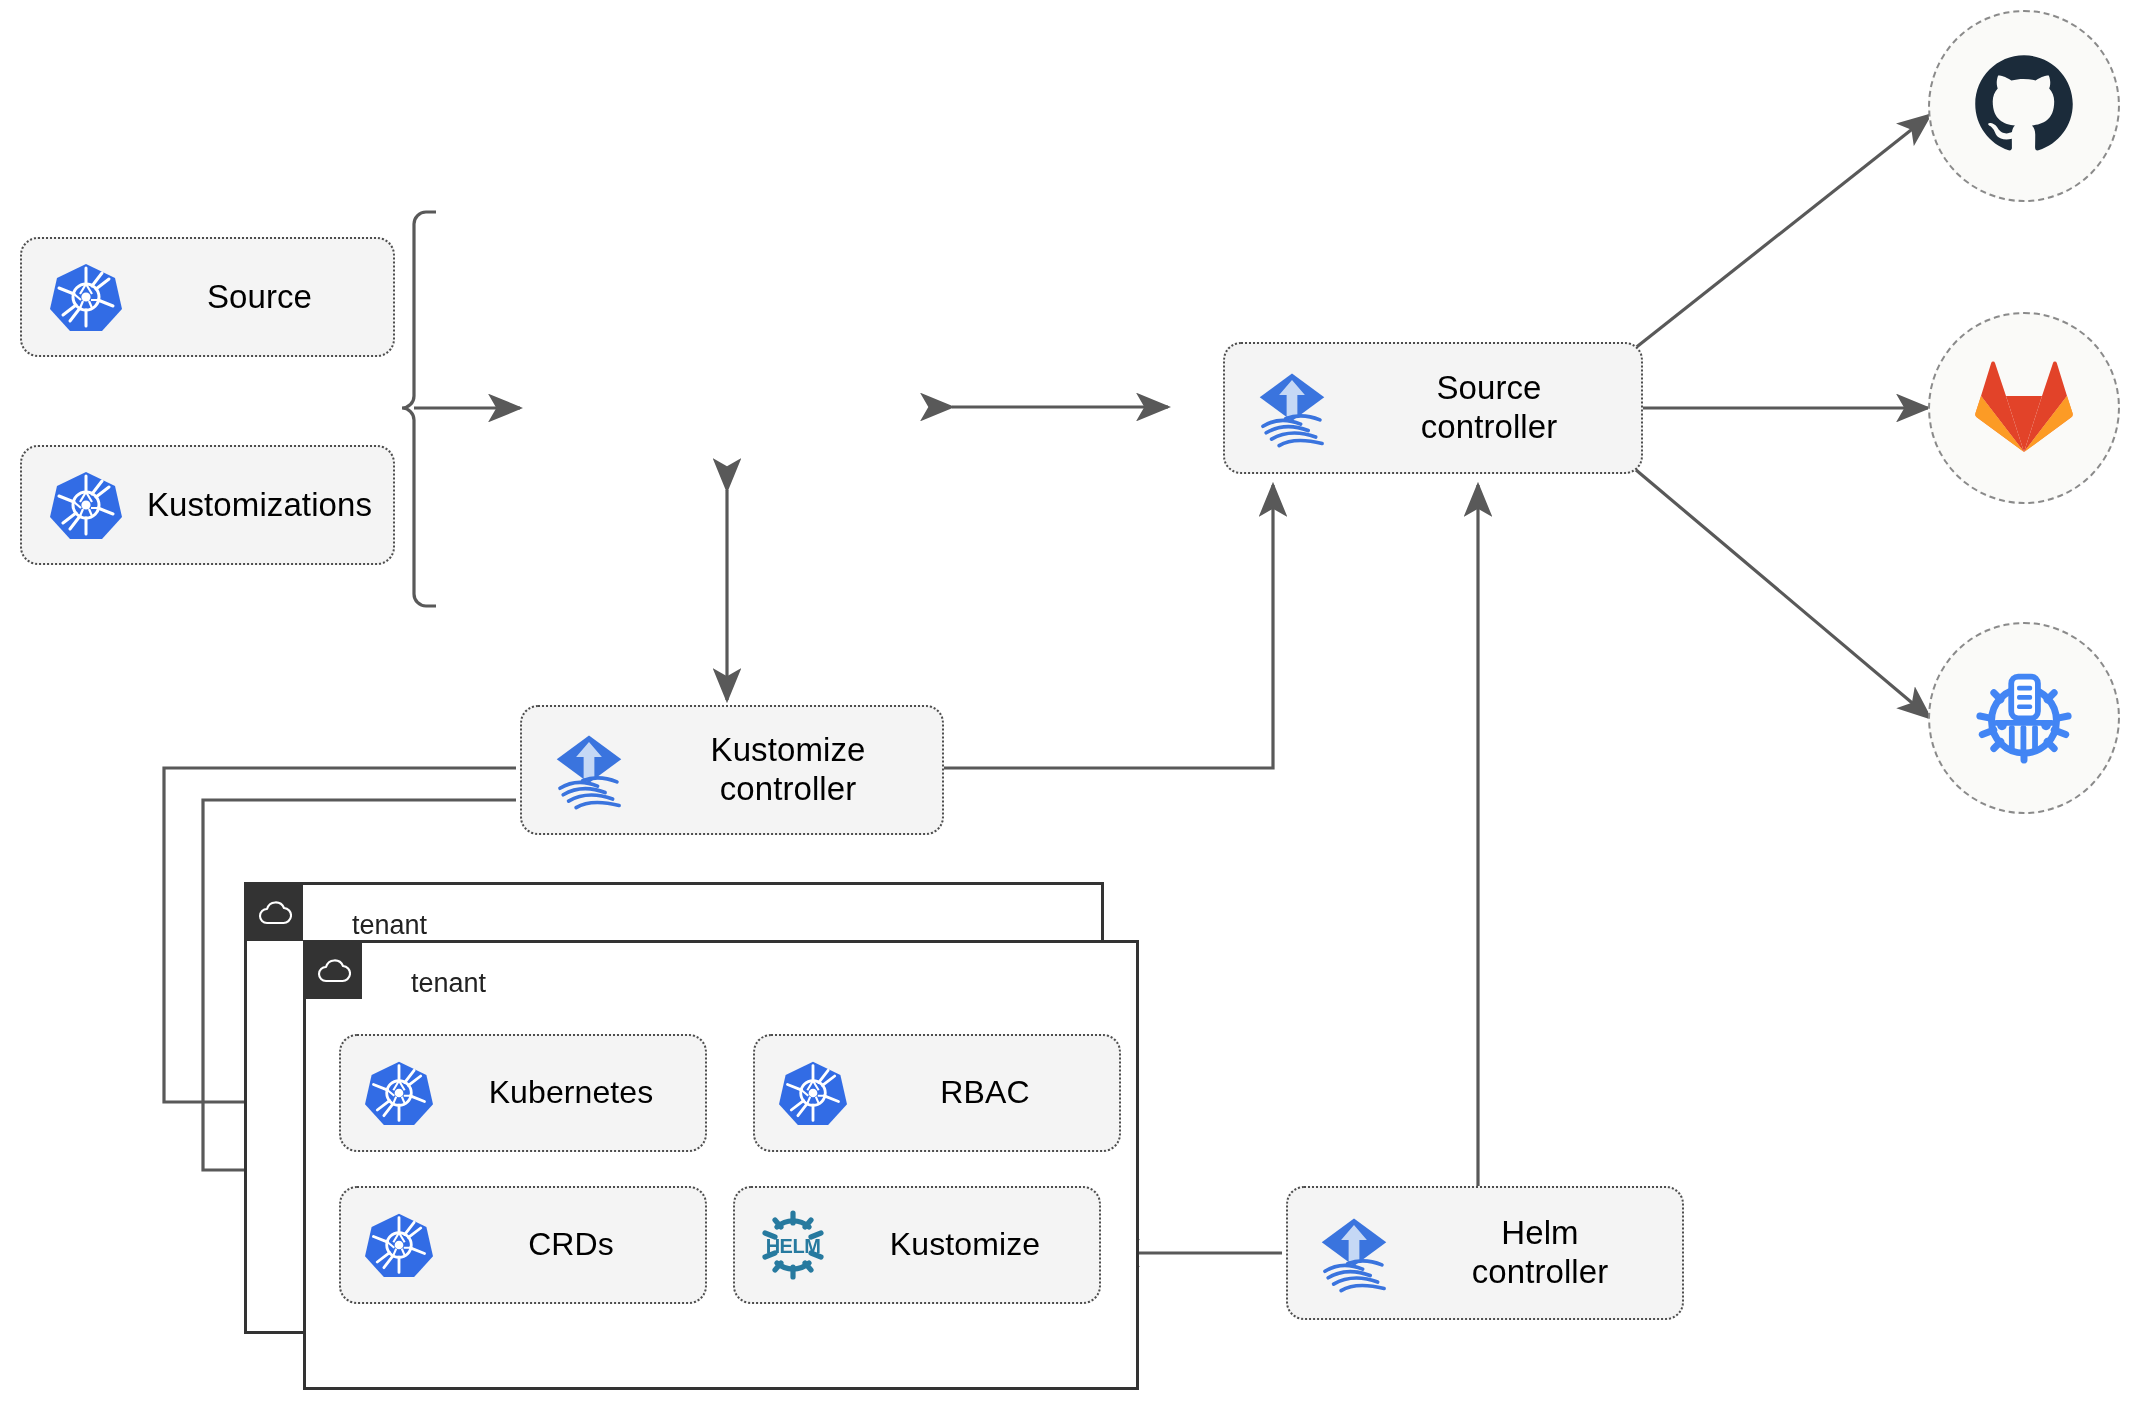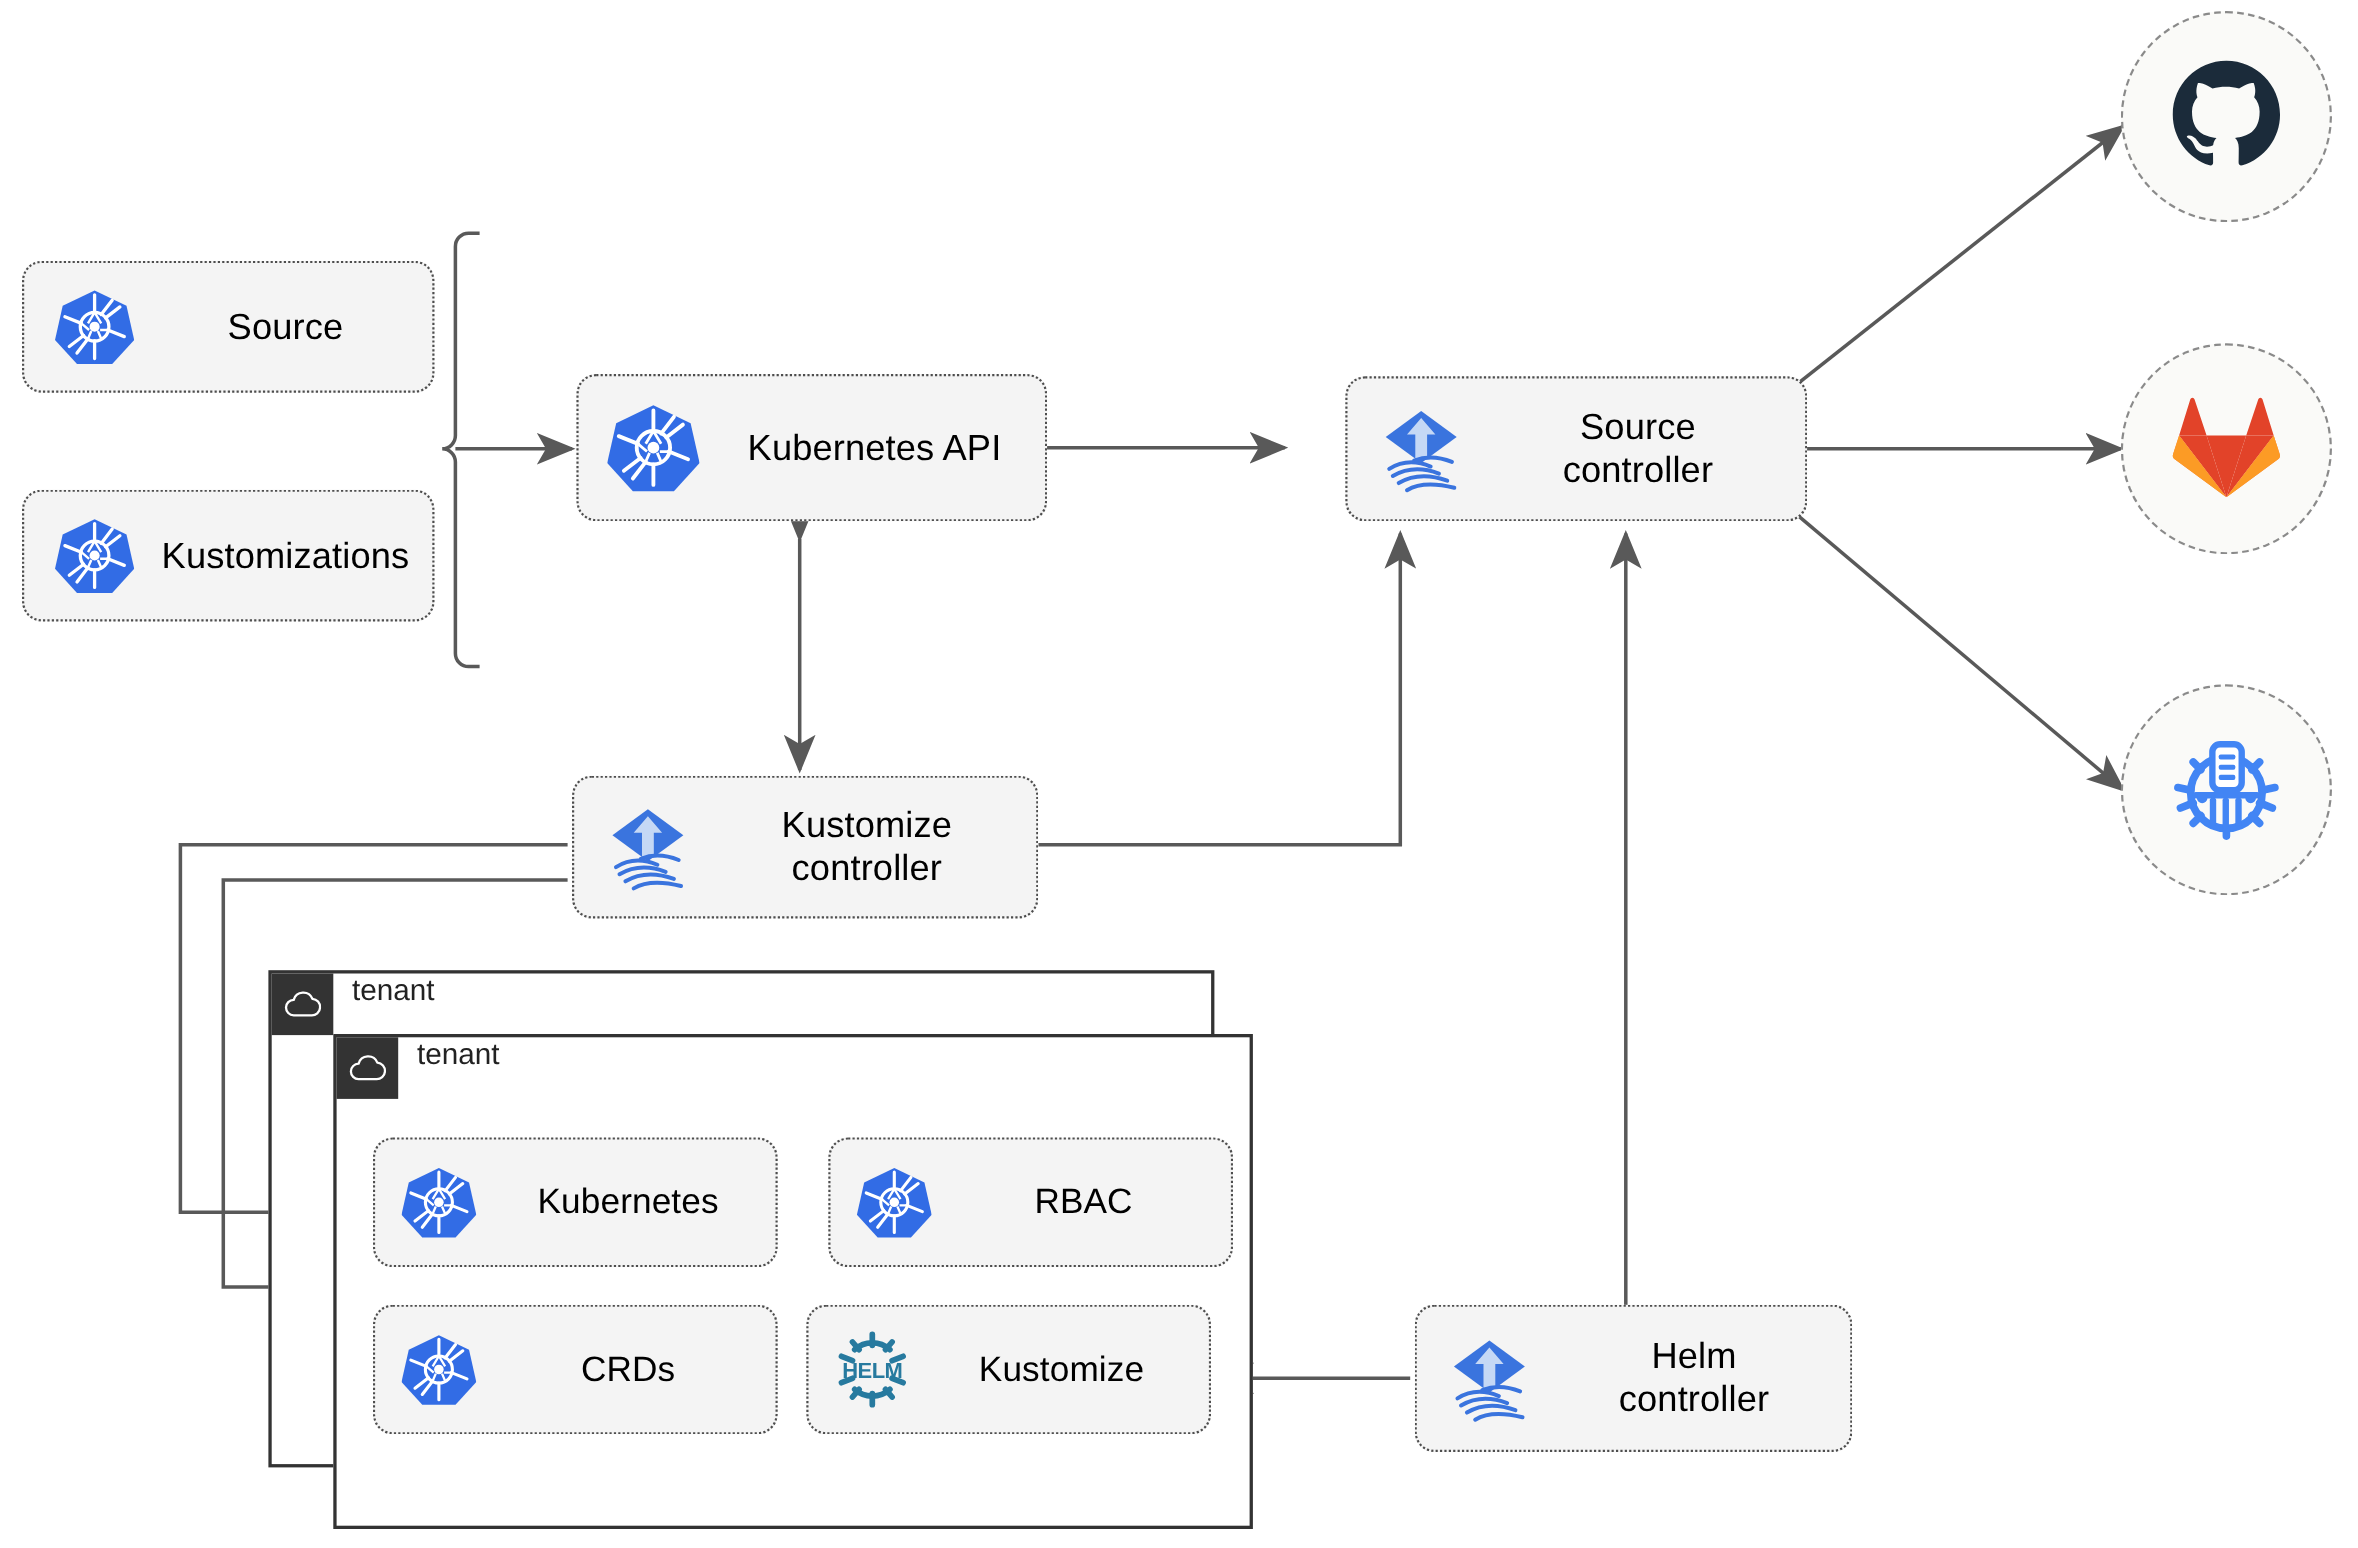--- a/index.html
+++ b/index.html
@@ -66,21 +66,22 @@
     box-sizing: border-box;
     background: #ffffff;
     border: 3px solid #333333;
   }
   .tenant-head {
     position: absolute;
     top: 0;
     left: 0;
     height: 56px;
     display: flex;
-    align-items: flex-start;
+    align-items: flex-end;
+    gap: 32px;
   }
   .tenant-badge {
     width: 56px;
     height: 56px;
     background: #333333;
     display: flex;
     align-items: center;
     justify-content: center;
   }
   .tenant-title {
@@ -173,37 +174,20 @@
         </g>
         <circle cx="36" cy="36" r="4.6" fill="#ffffff"></circle>
         <g fill="none" stroke="#ffffff" stroke-width="2.2">
           <path d="M36 23 L30 33 M36 23 L42 33 M24 33 L31 39 M48 39 L41 39 M30 47 L33 40 M42 47 L39 40"></path>
         </g>
       </svg>
     </span>
     <span class="lbl">Kustomizations</span>
   </div>
 
-  <div class="node" style="left:524px; top:340px; width:428px; height:134px;">
-    <span class="ico" style="width:108px;height:108px;margin-left:14px;">
-      <svg width="84" height="84" viewBox="0 0 72 72">
-        <polygon points="36,3 65,17 72,48 52,70 20,70 0,48 7,17" fill="#326CE5"></polygon>
-        <g fill="none" stroke="#ffffff" stroke-width="3" stroke-linecap="round">
-          <circle cx="36" cy="36" r="13"></circle>
-          <path d="M36 7 V23 M36 49 V65 M9 27 L24 33 M48 39 L63 45 M13 54 L26 44 M46 28 L59 18"></path>
-          <path d="M20 60 L30 47 M42 25 L52 12"></path>
-        </g>
-        <circle cx="36" cy="36" r="4.6" fill="#ffffff"></circle>
-        <g fill="none" stroke="#ffffff" stroke-width="2.2">
-          <path d="M36 23 L30 33 M36 23 L42 33 M24 33 L31 39 M48 39 L41 39 M30 47 L33 40 M42 47 L39 40"></path>
-        </g>
-      </svg>
-    </span>
-    <span class="lbl">Kubernetes API</span>
-  </div>
 
   <div class="node" style="left:1223px; top:342px; width:420px; height:132px;">
     <span class="ico" style="width:106px;height:106px;margin-left:14px;">
       <svg width="86" height="86" viewBox="0 0 80 80">
         <polygon points="40,8 70,30 40,52 10,30" fill="#3A74DE"></polygon>
         <path d="M40 14 L52 28 H45 V48 H35 V28 H28 Z" fill="#C5D8F5"></path>
         <g stroke="#3A74DE" stroke-width="3.4" fill="none" stroke-linecap="round">
           <path d="M13 57 C24 50, 36 50, 48 55"></path>
           <path d="M16 63 C28 56, 42 56, 55 61"></path>
           <path d="M21 69 C33 62, 48 62, 62 67"></path>

